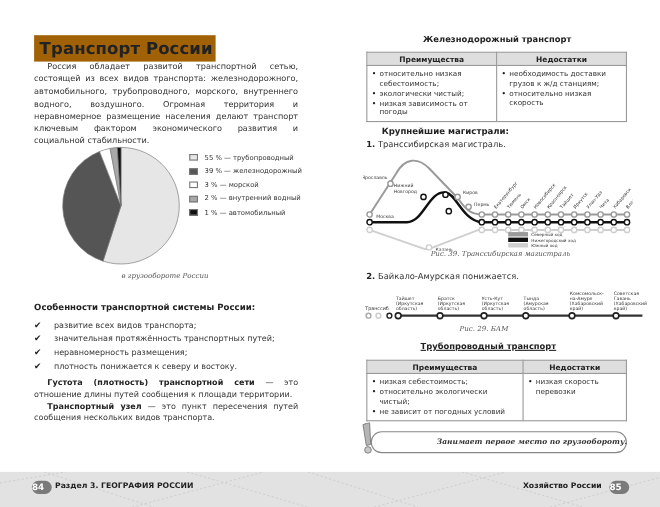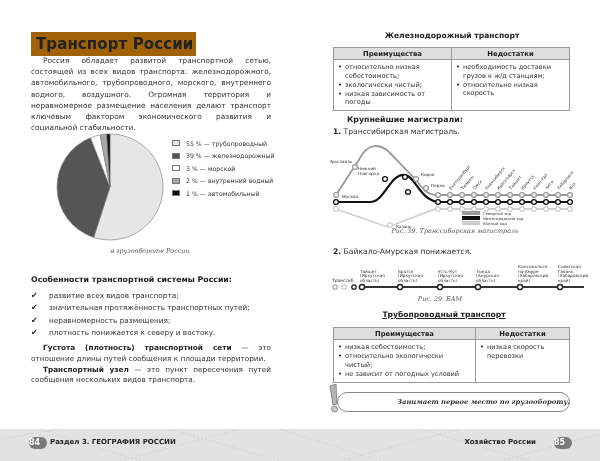--- a/index.html
+++ b/index.html
@@ -29,21 +29,21 @@
   .defs { position: absolute; left: 31px; top: 343px; width: 240px; font-size: 7.3px; line-height: 10.8px; text-align: justify; color: #333; }
   .defs p { text-indent: 12px; }
   .defs b { color: #222; }
 
   .footer { position: absolute; left: 0; top: 429px; width: 600px; height: 32px; background: #e2e2e2; overflow: hidden; }
   .footer svg.lines { position: absolute; left: 0; top: 0; }
   .page-num { position: absolute; top: 8px; width: 18px; height: 12px; border-radius: 7px; background: #7a7a7a; color: #fff; font-size: 8px; font-weight: bold; text-align: left; line-height: 12px; }
   .pn-left { left: 29px; }
   .pn-right { left: 554px; }
   .footer-left { position: absolute; left: 50px; top: 9px; font-size: 7px; font-weight: bold; color: #222; }
-  .footer-right { position: absolute; right: 64px; top: 9px; font-size: 7px; font-weight: bold; color: #222; text-align: center; }
+  .footer-right { position: absolute; right: 53px; top: 9px; font-size: 7px; font-weight: bold; color: #222; text-align: center; }
 
   .section-title { position: absolute; font-size: 7.6px; font-weight: bold; color: #222; text-align: center; }
   .rail-title { left: 333px; top: 31px; width: 238px; }
   .pipe-title { left: 325px; top: 310px; width: 238px; text-decoration: underline; }
 
   table.cmp { position: absolute; border-collapse: collapse; font-size: 6.6px; color: #333; }
   table.cmp th { background: #dedede; font-weight: bold; font-size: 6.8px; color: #222; border: 1px solid #999; height: 12px; }
   table.cmp td { border: 1px solid #999; vertical-align: top; padding: 3px 4px; }
   table.cmp ul { list-style: none; }
   table.cmp li { position: relative; padding-left: 7px; line-height: 8.6px; margin-bottom: 0.5px; }

